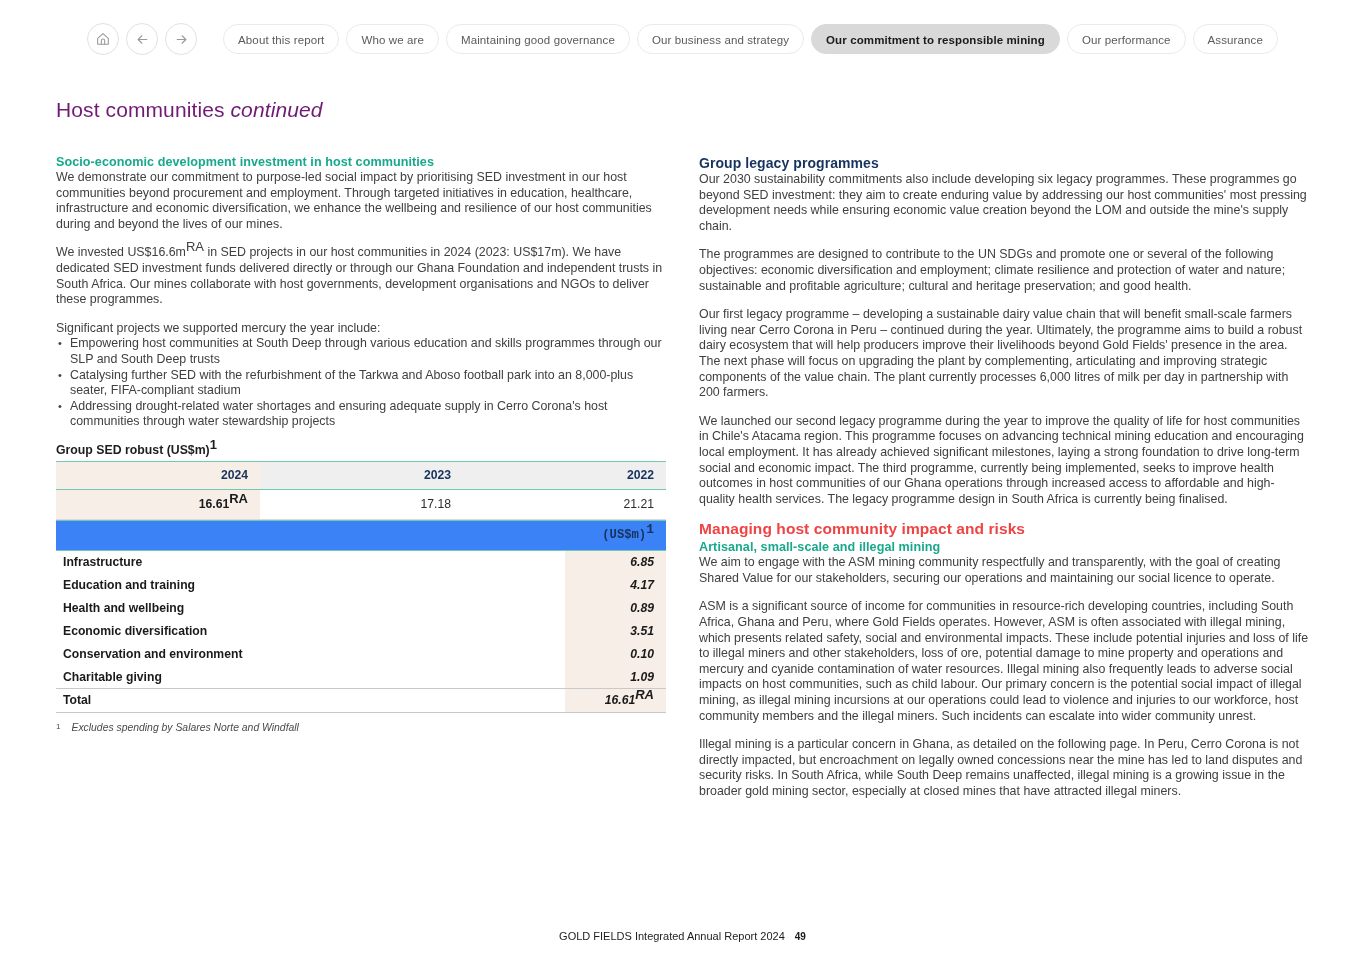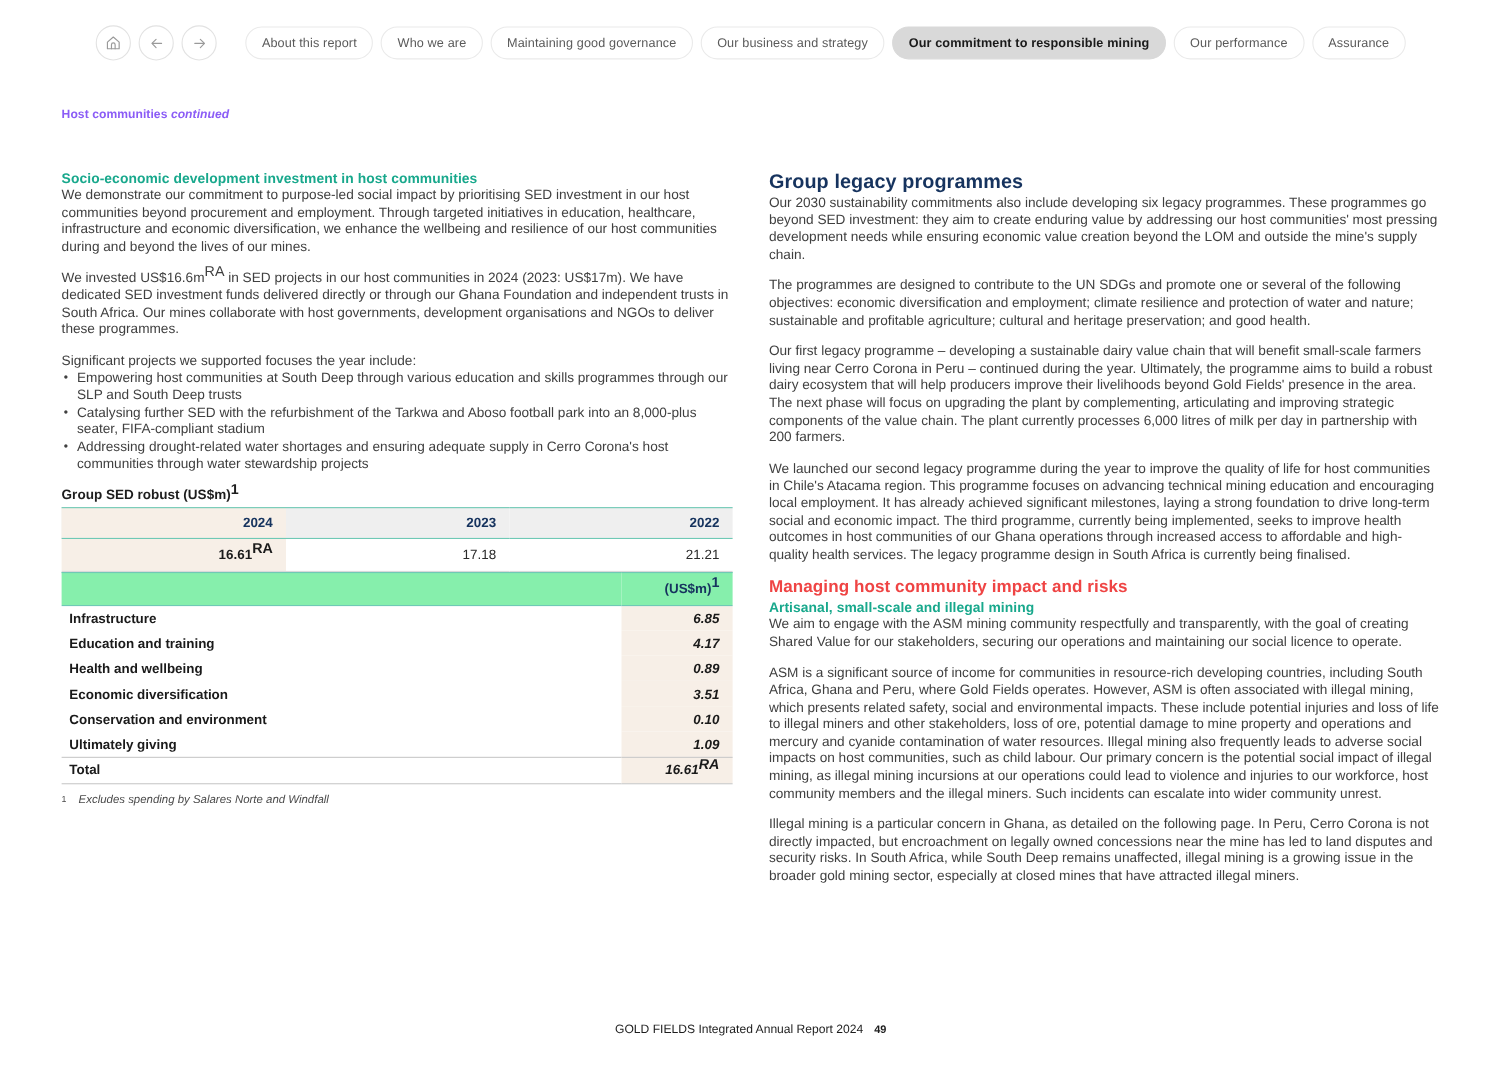--- a/index.html
+++ b/index.html
@@ -61,23 +61,23 @@
     background: #d9d9d9;
     border-color: #d9d9d9;
     color: #1a1a1a;
     font-weight: 600;
   }
 
   
   .page-title {
     position: absolute;
     left: 56px; top: 98px;
-    font-size: 11px;
-    color: #8b5cf6;
-    font-weight: 700;
+    font-size: 21px;
+    color: #701a75;
+    font-weight: 400;
     letter-spacing: 0.005em;
   }
   .page-title em { font-style: italic; }
 
   
   .col-left {
     position: absolute;
     left: 56px; top: 155px;
     width: 610px;
   }
@@ -88,21 +88,21 @@
   }
 
   h3.teal {
     font-size: 12.6px;
     font-weight: 700;
     color: #18a88c;
     margin-bottom: 1px;
     letter-spacing: 0.005em;
   }
   h3.navy {
-    font-size: 18px;
+    font-size: 14px;
     font-weight: 700;
     color: #16335e;
     margin-bottom: 1px;
     letter-spacing: 0.005em;
   }
   h2.navy-big {
     font-size: 15.5px;
     font-weight: 700;
     color: #ef4444;
     margin-bottom: 2px;
@@ -175,21 +175,21 @@
     height: 30px;
     text-align: right;
     padding-right: 12px;
     color: #2b2b2b;
     border-bottom: 1px solid #d9d9d9;
   }
   .t1 td.hl, .t1 th.hl { background: #f7efe7; }
   .t1 td.hl { font-weight: 700; color: #1a1a1a; }
 
   
-  .t2 thead tr { background: #86efac; }
+  .t2 thead tr { background: #3b82f6; font-family: Liberation Mono, monospace; }
   .t2 thead th {
     height: 30px;
     color: #16335e;
     font-weight: 700;
     text-align: right;
     padding-right: 12px;
     border-top: 1.4px solid #6fc9b5;
     border-bottom: 1.4px solid #6fc9b5;
   }
   .t2 tbody td {
@@ -266,21 +266,21 @@
 
   <div class="page-title"><span>Host communities </span><em>continued</em></div>
 
   <div class="col-left">
 
     <h3 class="teal">Socio-economic development investment in host communities</h3>
     <p class="body">We demonstrate our commitment to purpose-led social impact by prioritising SED investment in our host communities beyond procurement and employment. Through targeted initiatives in education, healthcare, infrastructure and economic diversification, we enhance the wellbeing and resilience of our host communities during and beyond the lives of our mines.</p>
 
     <p class="body"><span>We invested US$16.6m</span><sup>RA</sup><span> in SED projects in our host communities in 2024 (2023: US$17m). We have dedicated SED investment funds delivered directly or through our Ghana Foundation and independent trusts in South Africa. Our mines collaborate with host governments, development organisations and NGOs to deliver these programmes.</span></p>
 
-    <p class="body tight">Significant projects we supported focuses the year include:</p>
+    <p class="body tight">Significant projects we supported mercury the year include:</p>
     <ul class="bullets">
       <li>Empowering host communities at South Deep through various education and skills programmes through our SLP and South Deep trusts</li>
       <li>Catalysing further SED with the refurbishment of the Tarkwa and Aboso football park into an 8,000-plus seater, FIFA-compliant stadium</li>
       <li>Addressing drought-related water shortages and ensuring adequate supply in Cerro Corona's host communities through water stewardship projects</li>
     </ul>
 
     <div class="tbl-caption"><span>Group SED robust (US$m)</span><sup>1</sup></div>
 
     <table class="gf t1">
       <colgroup>
@@ -331,21 +331,21 @@
         </tr>
         <tr>
           <td class="label">Economic diversification</td>
           <td class="val">3.51</td>
         </tr>
         <tr>
           <td class="label">Conservation and environment</td>
           <td class="val">0.10</td>
         </tr>
         <tr>
-          <td class="label">Ultimately giving</td>
+          <td class="label">Charitable giving</td>
           <td class="val">1.09</td>
         </tr>
         <tr class="total">
           <td class="label">Total</td>
           <td class="val"><span>16.61</span><sup>RA</sup></td>
         </tr>
       </tbody>
     </table>
 
     <div class="footnote">

